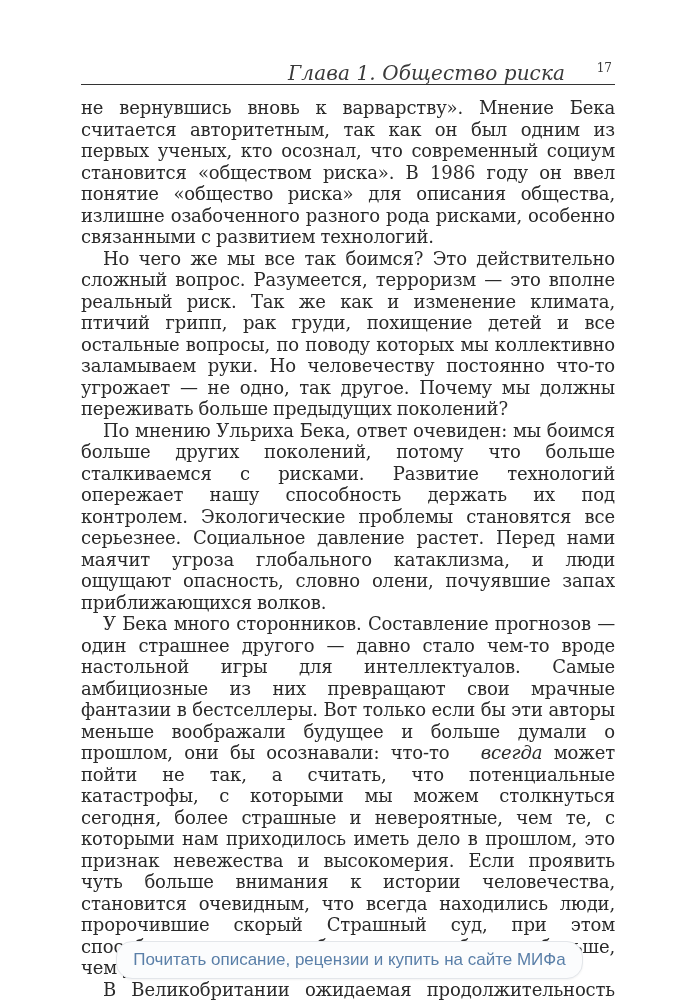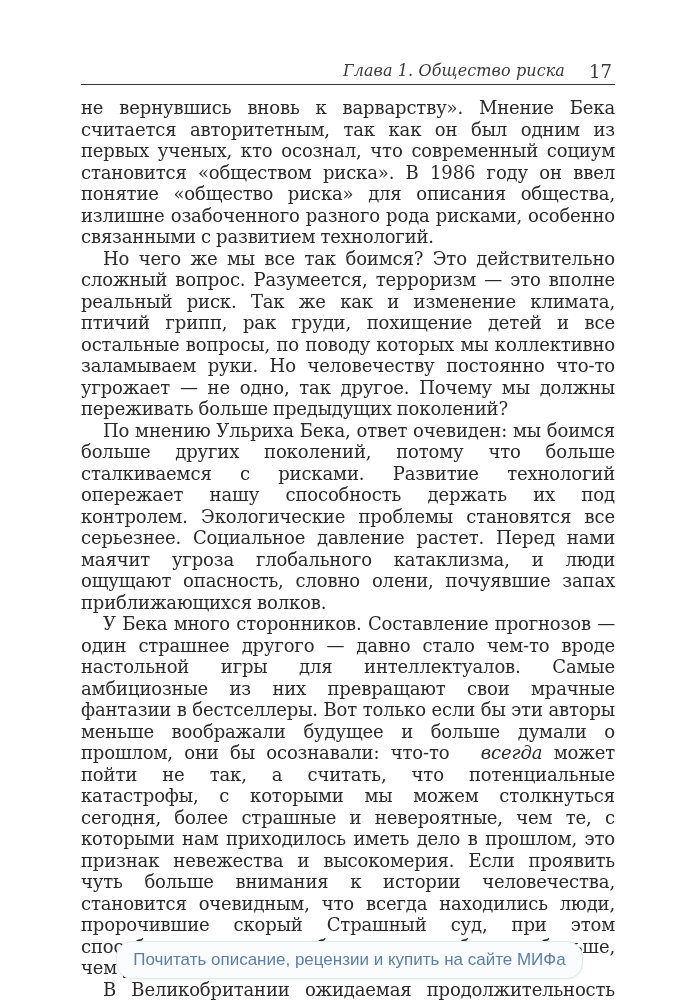--- a/index.html
+++ b/index.html
@@ -21,29 +21,29 @@
       top: 58px;
       width: 534px;
       height: 26px;
       border-bottom: 1.5px solid #333;
     }
     .running-head {
       position: absolute;
       right: 50px;
       top: 3px;
       font-style: italic;
-      font-size: 16px;
+      font-size: 20px;
       color: #3a3a3a;
       letter-spacing: 0.1px;
     }
     .page-number {
       position: absolute;
       right: 3px;
       top: 3px;
-      font-size: 18px;
+      font-size: 12px;
       color: #3a3a3a;
     }
     .body-text {
       position: absolute;
       left: 81px;
       top: 97px;
       width: 534px;
     }
     .para {
       margin: 0;

